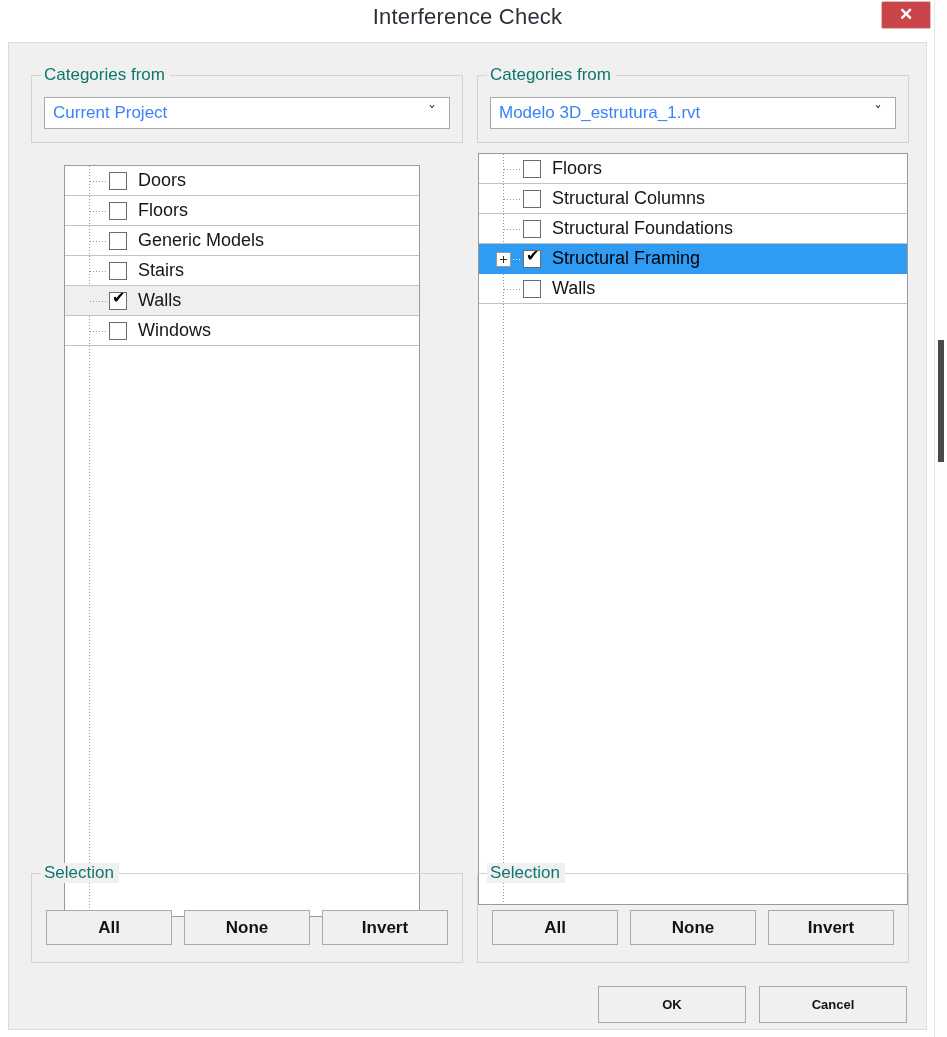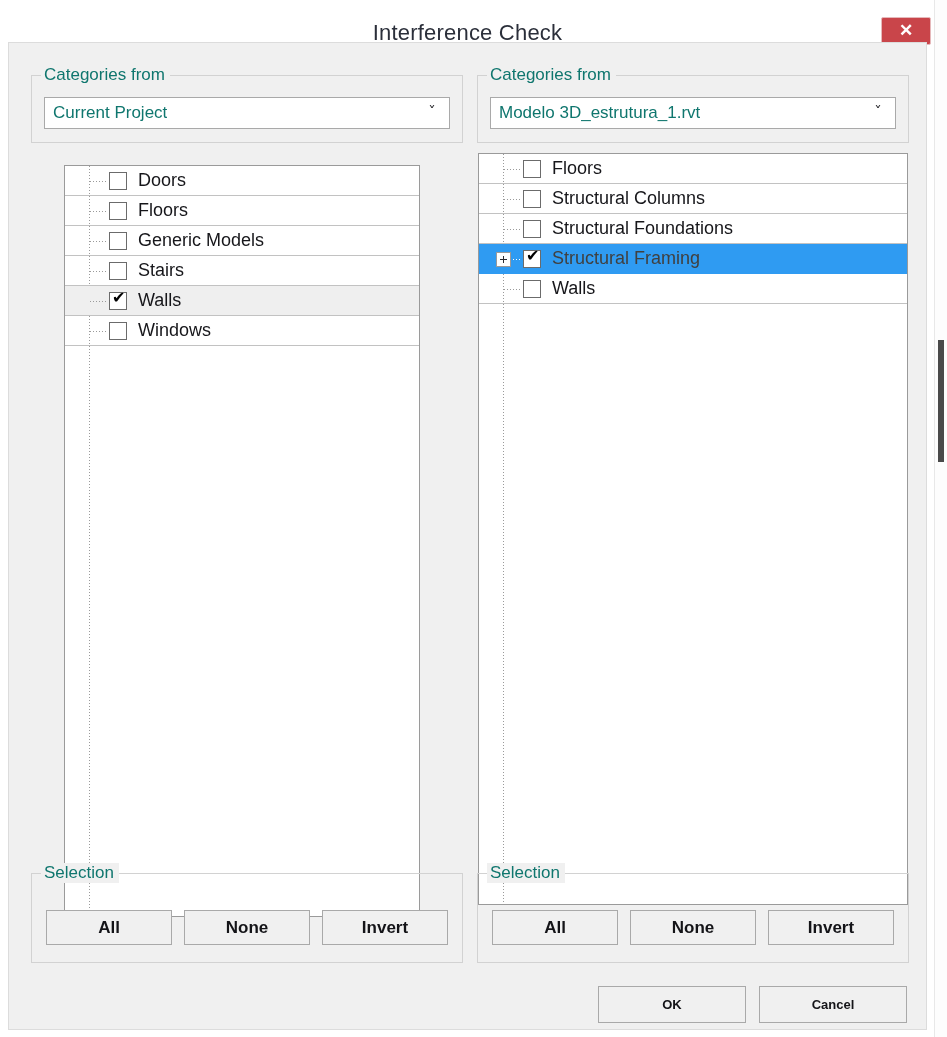--- a/index.html
+++ b/index.html
@@ -20,21 +20,20 @@
     width: 935px; height: 1037px;
     background: #ffffff;
     box-sizing: border-box;
   }
 
   .titlebar {
     position: absolute;
     left: 0; top: 0;
     width: 935px; height: 38px;
     background: #ffffff;
-    margin-top: 16px;
   }
   .title-text {
     position: absolute;
     left: 0; top: 4px;
     width: 935px;
     text-align: center;
     font-size: 22px;
     color: #2b2f3a;
     letter-spacing: 0.2px;
     white-space: nowrap;
@@ -101,21 +100,21 @@
     background: #ffffff;
     border: 1px solid #a9a9a9;
     box-sizing: border-box;
     cursor: pointer;
   }
   .combo-value {
     position: absolute;
     left: 8px; top: 0;
     height: 30px; line-height: 30px;
     font-size: 17px;
-    color: #0f766e;
+    color: #3b82f6;
     white-space: nowrap;
     overflow: hidden;
   }
   .combo-arrow {
     position: absolute;
     right: 6px; top: 0;
     width: 22px; height: 30px;
     line-height: 30px;
     text-align: center;
     font-size: 15px;
@@ -200,21 +199,21 @@
   }
 
   .row-label {
     position: absolute;
     left: 73px; top: 0;
     height: 29px; line-height: 29px;
     font-size: 18px;
     color: #16161a;
     white-space: nowrap;
   }
-  .row.selected .row-label { color: #404040; }
+  .row.selected .row-label { color: #000000; }
 
   
   .btn {
     position: absolute;
     background: #f0f0f0;
     border: 1px solid #a9a9a9;
     box-sizing: border-box;
     font-size: 17px;
     color: #141418;
     text-align: center;

